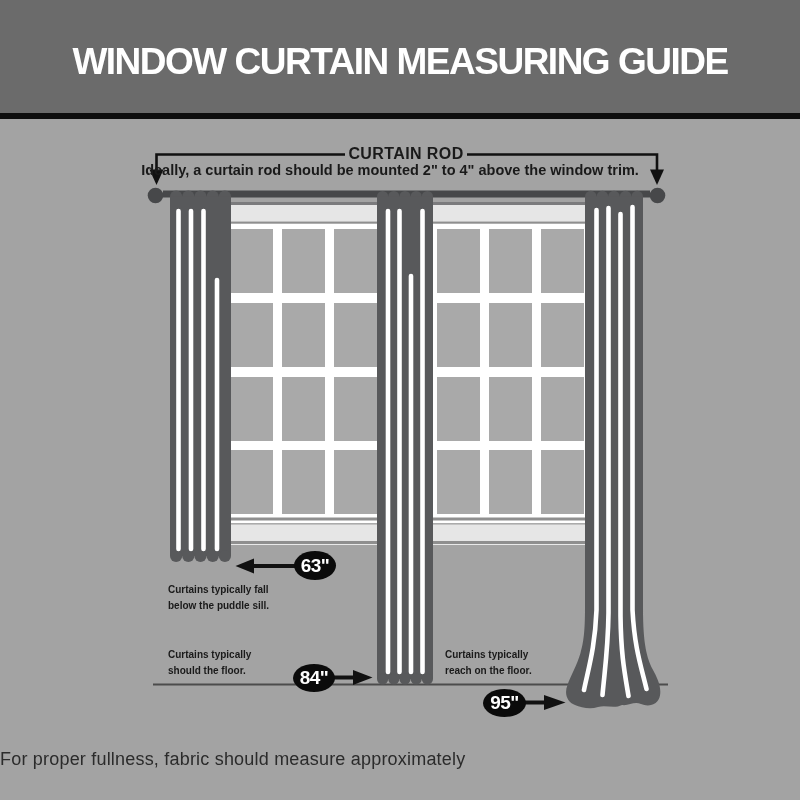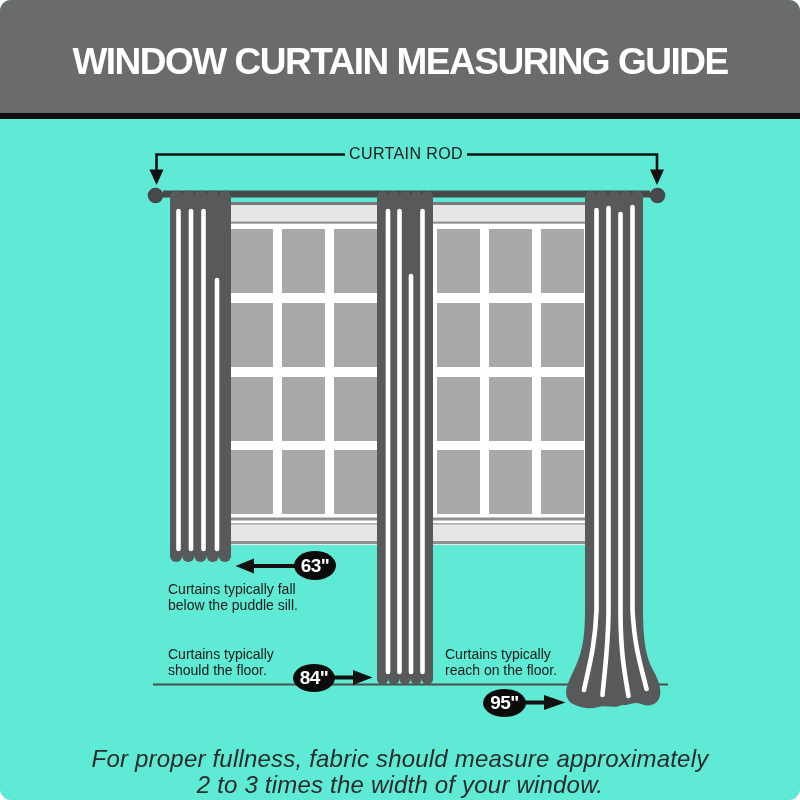--- a/index.html
+++ b/index.html
@@ -1,16 +1,16 @@
 <!DOCTYPE html>
 <html style="--banner-bg: #6b6b6b; --banner-text: #ffffff; --banner-underline: #0e0e0e; --curtain: #58595b; --rod: #47484a; --pane: #a9a9a9; --trim-band: #e6e6e6; --trim-line: #8f8f8f; --badge-bg: #0b0b0b; --badge-text: #ffffff; --ink: #111111; --label-text: #1a1a1a;"><head>
 <meta charset="utf-8">
 <style>
   html,body { margin:0; padding:0; background:#fff; font-family:"Liberation Sans", sans-serif; }
-  .page { position:relative; width:800px; height:800px; background:#5eead4; overflow:hidden;border-radius:11px; }
+  .page { position:relative; width:800px; height:800px; background:#a3a3a3; overflow:hidden; }
 
   
   .banner { position:absolute; top:0; left:0; width:800px; height:113px;
             background:var(--banner-bg); display:flex; align-items:center; justify-content:center; }
   .banner h1 { margin:0; padding-top:10px; color:var(--banner-text);
                font-size:37px; font-weight:bold; letter-spacing:-1.5px; white-space:nowrap; }
   .banner-strip { position:absolute; top:113px; left:0; width:800px; height:6px;
                   background:var(--banner-underline); }
 
   
@@ -22,36 +22,36 @@
   .tll    { fill:#ababab; }
   .rod    { fill:var(--rod); }
   .curt   { fill:var(--curtain); }
   .stripe { stroke:#fff; stroke-width:4.6; fill:none; stroke-linecap:round; }
   .bracket{ stroke:var(--ink); stroke-width:2.6; fill:none; }
   .ah     { fill:var(--ink); }
   .aline  { stroke:var(--ink); stroke-width:4; }
   .floor  { stroke:#4c4c4c; stroke-width:2; }
 
   
-  .txt { position:absolute; color:var(--label-text); }
+  .txt { position:absolute; color:var(--label-text);font-weight:bold; }
   .rod-title { left:306px; top:145px; width:200px; text-align:center;
                font-size:16px; letter-spacing:0.4px; }
   .rod-note  { left:110px; top:162px; width:560px; text-align:center; font-size:14.5px; }
-  .caption   { font-size:14px; line-height:15.5px; }
+  .caption   { font-size:10px; line-height:15.5px; }
   .cap-sill   { left:168px; top:582px; }
   .cap-floor  { left:168px; top:647px; }
   .cap-puddle { left:445px; top:647px; }
   .badge { position:absolute; background:var(--badge-bg); color:var(--badge-text);
            border-radius:50%; display:flex; align-items:center; justify-content:center;
            font-weight:bold; font-size:19px; letter-spacing:-0.5px; }
   .b63 { left:294px; top:551px; width:42px; height:29px; }
   .b84 { left:293px; top:664px; width:42px; height:28px; }
   .b95 { left:483px; top:689px; width:43px; height:28px; }
-  .footer { position:absolute; top:746px; left:0; width:800px; text-align:center;
-            font-size:24px; line-height:26px; color:#2b2b2b; letter-spacing:0.2px;font-style:italic; }
+  .footer { position:absolute; top:746px; left:0; width:800px; text-align:left;
+            font-size:18px; line-height:26px; color:#2b2b2b; letter-spacing:0.2px; }
 </style>
 </head>
 <body>
 
 <div class="page">
 
   <div class="banner">
     <h1>WINDOW CURTAIN MEASURING GUIDE</h1>
   </div>
   <div class="banner-strip"></div>
@@ -179,36 +179,36 @@
       <line class="aline" x1="333.5" y1="677.5" x2="353" y2="677.5"></line>
       <polygon class="ah" points="353,670 353,685 372.5,677.5"></polygon>
     </g>
     <g>
       <line class="aline" x1="524.5" y1="702.5" x2="544" y2="702.5"></line>
       <polygon class="ah" points="544,695 544,710 565.5,702.5"></polygon>
     </g>
   </svg>
 
   <div class="txt rod-title">CURTAIN ROD</div>
+  <div class="txt rod-note">Ideally, a curtain rod should be mounted 2" to 4" above the window trim.</div>
 
   <div class="badge b63">63"</div>
   <div class="badge b84">84"</div>
   <div class="badge b95">95"</div>
 
   <div class="txt caption cap-sill">
     <div>Curtains typically fall</div>
     <div>below the puddle sill.</div>
   </div>
   <div class="txt caption cap-floor">
     <div>Curtains typically</div>
     <div>should the floor.</div>
   </div>
   <div class="txt caption cap-puddle">
     <div>Curtains typically</div>
     <div>reach on the floor.</div>
   </div>
 
   <div class="footer">
     <div>For proper fullness, fabric should measure approximately</div>
-    <div>2 to 3 times the width of your window.</div>
   </div>
 
 </div>
 
 </body></html>

